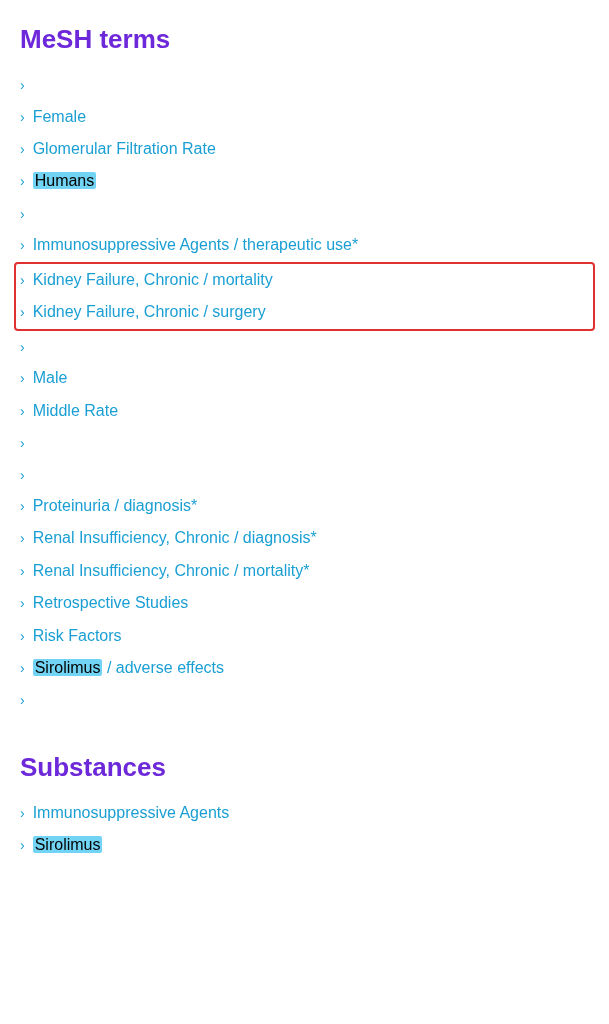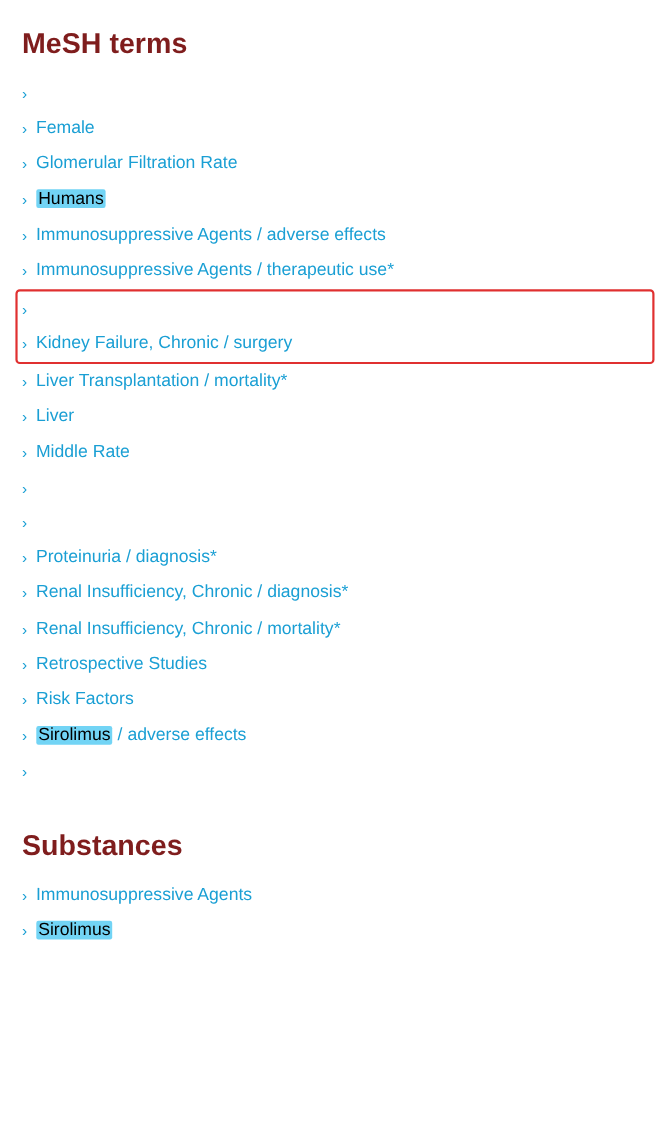--- a/index.html
+++ b/index.html
@@ -13,21 +13,21 @@
       background: #ffffff;
       color: #000000;
       width: 609px;
       min-height: 1024px;
       padding: 24px 20px;
     }
 
     .section-title {
       font-size: 26px;
       font-weight: 700;
-      color: #7f1d1d;
+      color: #6d28d9;
       margin-bottom: 14px;
     }
 
     .mesh-list {
       list-style: none;
       margin-bottom: 36px;
     }
 
     .mesh-list li {
       display: flex;
@@ -95,46 +95,45 @@
       <a class="mesh-link">Glomerular Filtration Rate</a>
     </li>
 
     <li>
       <span class="chevron">›</span>
       <a class="mesh-link"><span class="highlight">Humans</span></a>
     </li>
 
     <li>
       <span class="chevron">›</span>
-      <a class="mesh-link">Immunosuppressive Agents / adverse effects</a>
     </li>
 
     <li>
       <span class="chevron">›</span>
       <a class="mesh-link">Immunosuppressive Agents / therapeutic use*</a>
     </li>
 
     <div class="highlighted-box">
       <li>
         <span class="chevron">›</span>
+        <a class="mesh-link">Kidney Failure, Chronic / mortality</a>
       </li>
       <li>
         <span class="chevron">›</span>
         <a class="mesh-link">Kidney Failure, Chronic / surgery</a>
       </li>
     </div>
 
     <li>
       <span class="chevron">›</span>
-      <a class="mesh-link">Liver Transplantation / mortality*</a>
-    </li>
-
-    <li>
-      <span class="chevron">›</span>
-      <a class="mesh-link">Liver</a>
+    </li>
+
+    <li>
+      <span class="chevron">›</span>
+      <a class="mesh-link">Male</a>
     </li>
 
     <li>
       <span class="chevron">›</span>
       <a class="mesh-link">Middle Rate</a>
     </li>
 
     <li>
       <span class="chevron">›</span>
     </li>

